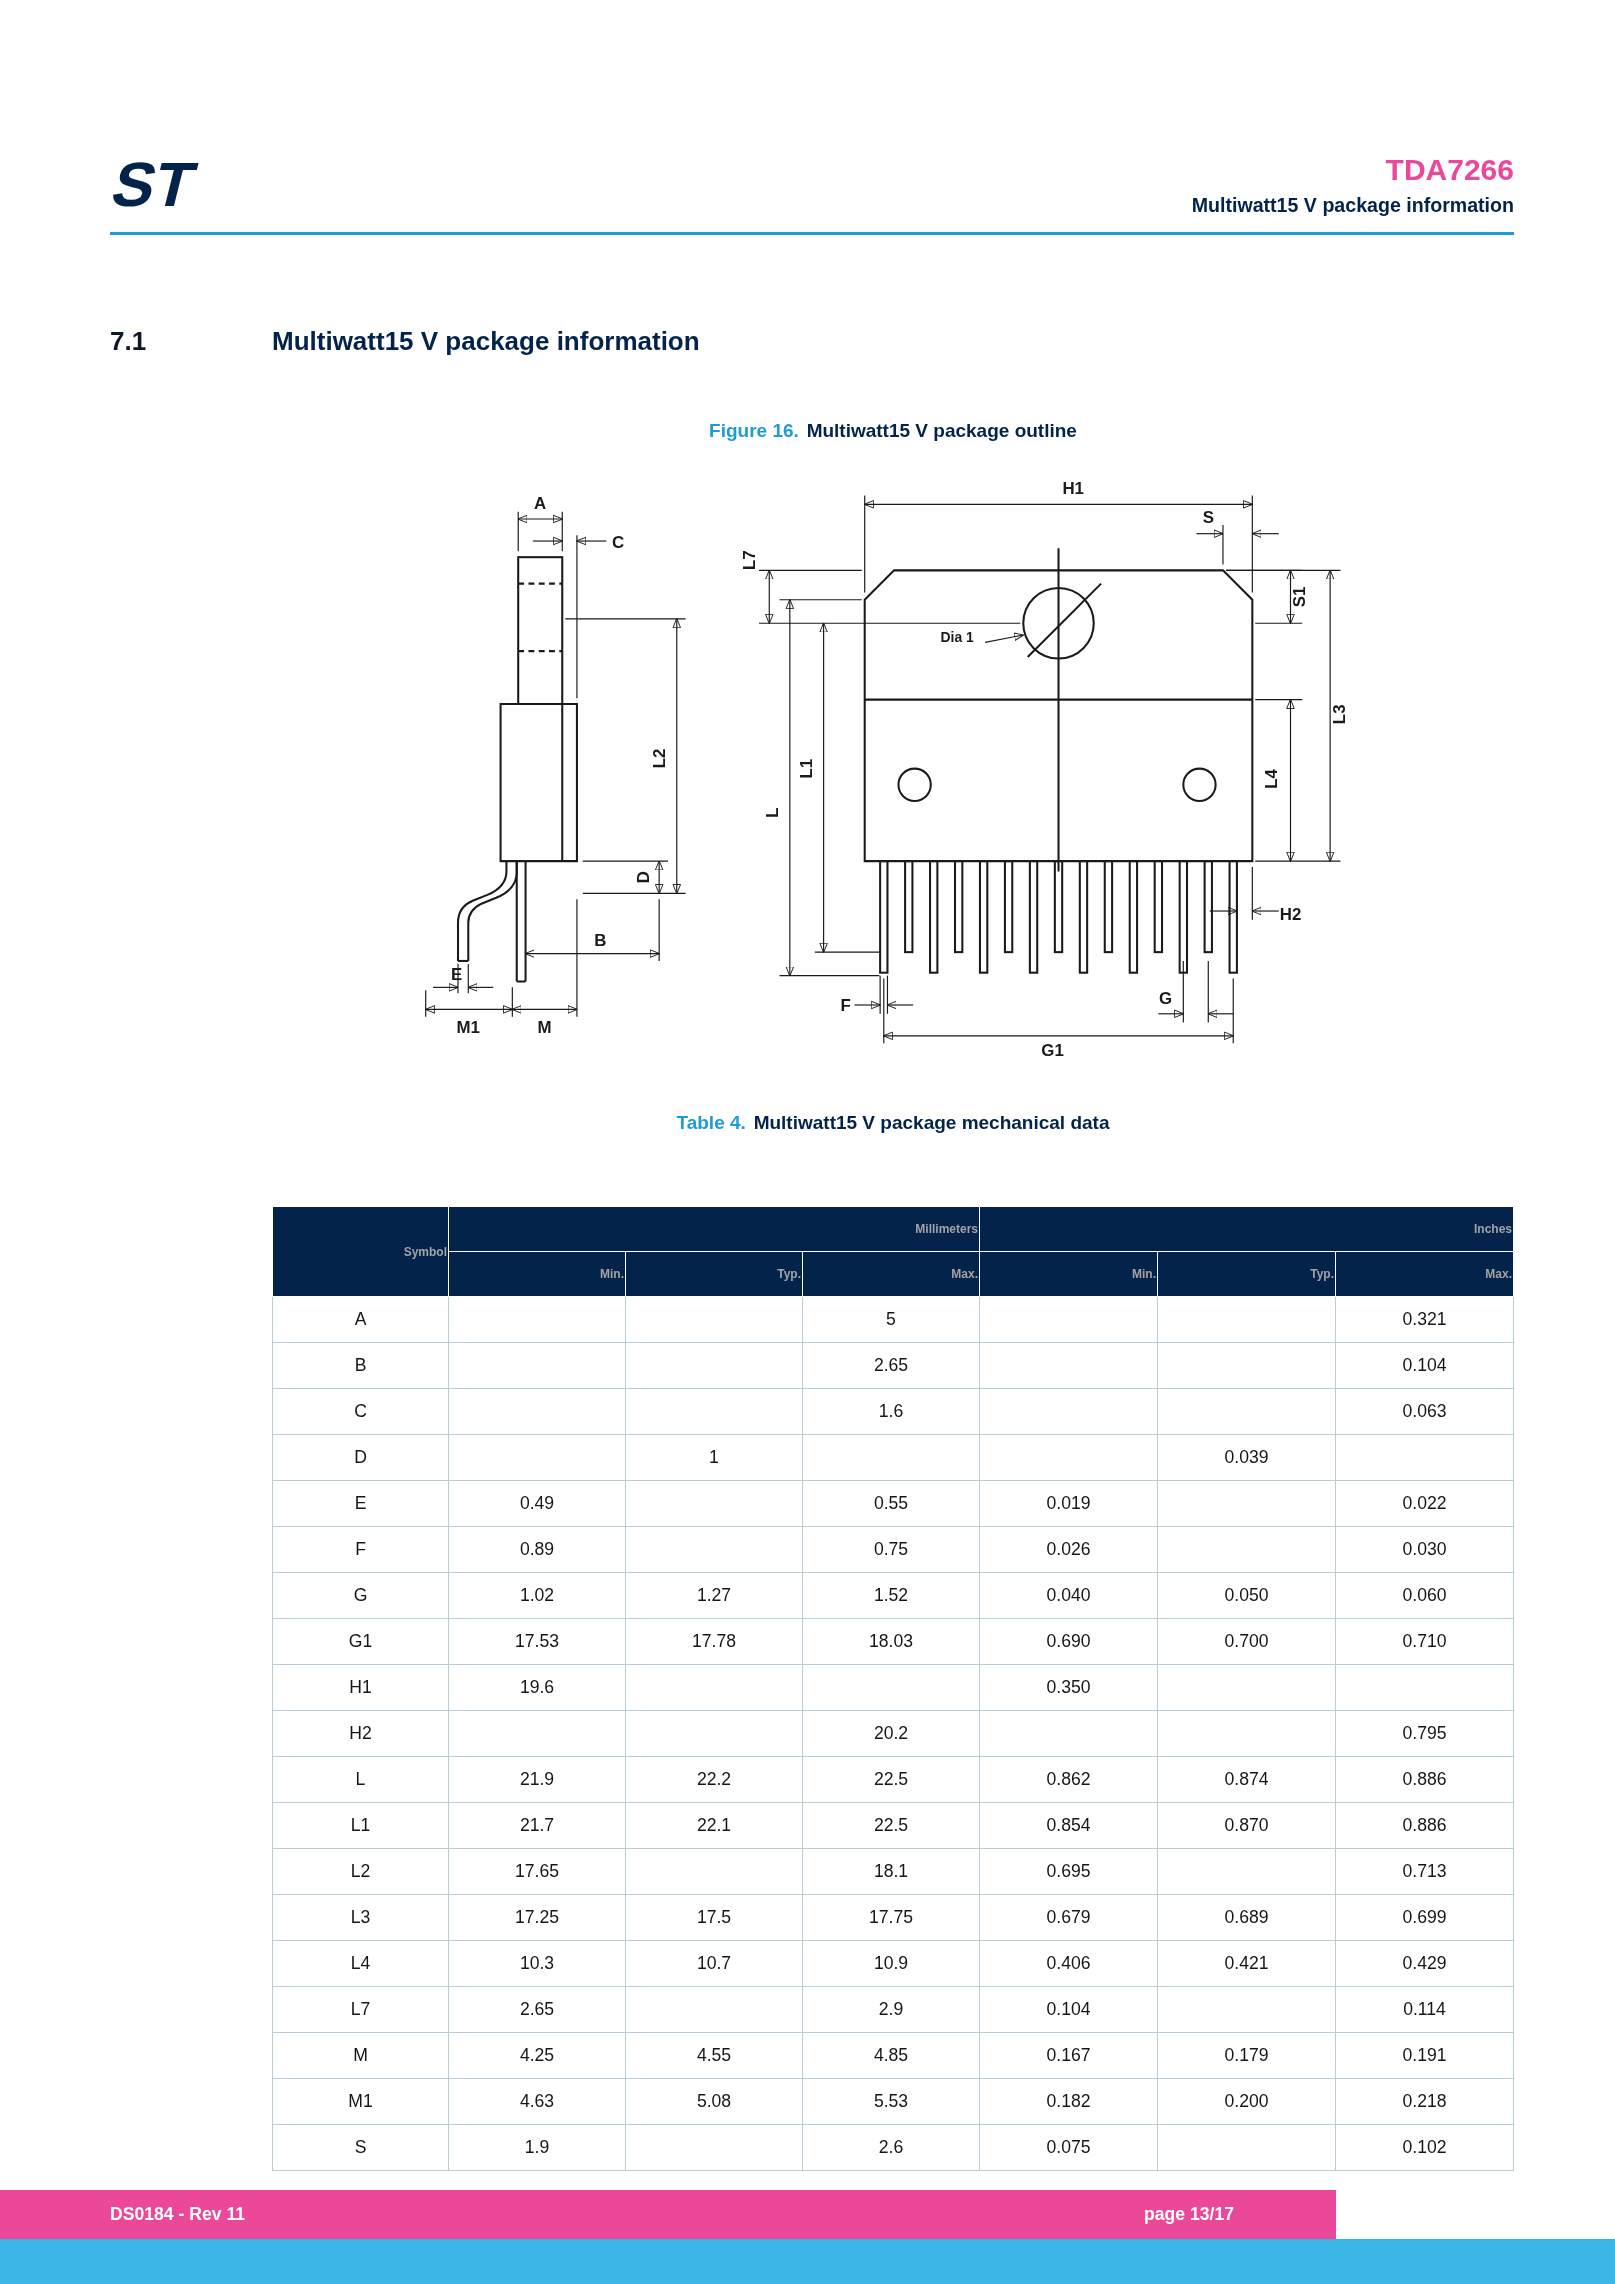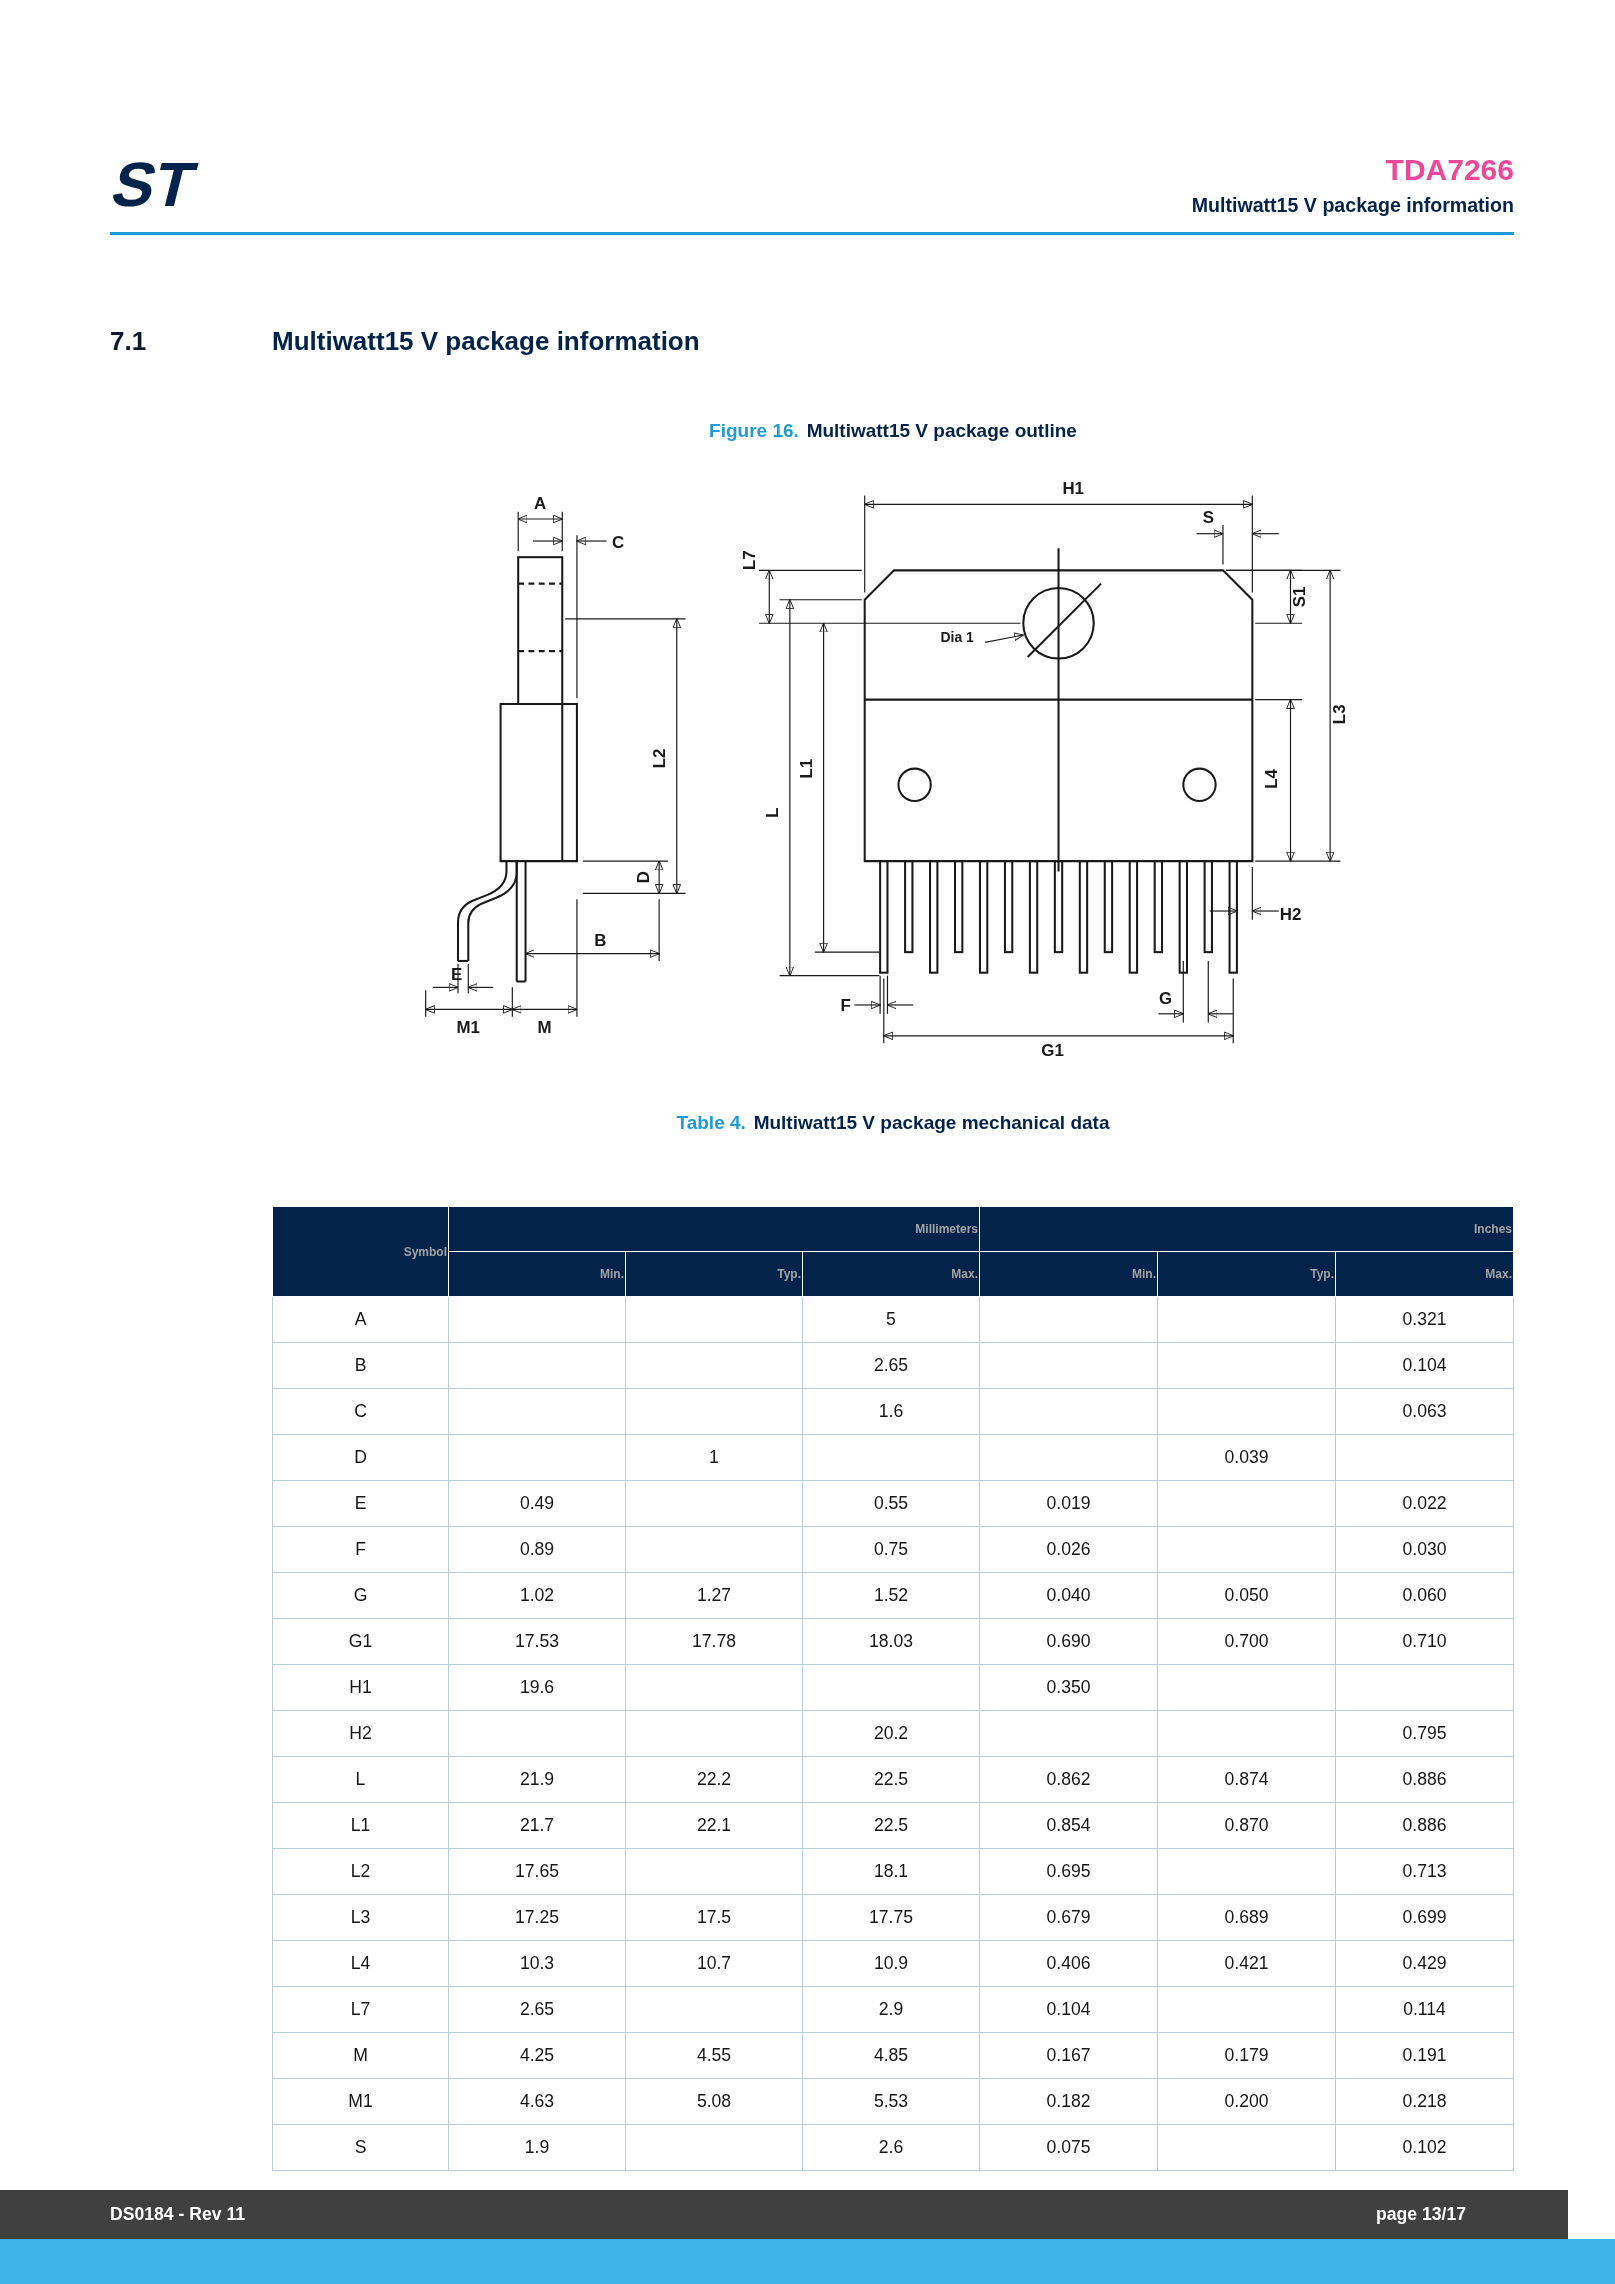--- a/index.html
+++ b/index.html
@@ -27,21 +27,21 @@
             font-weight:bold;font-size:11.5px;text-anchor:middle;}
   .fig text.small{font-size:9.5px;}
   
   .mech{border-collapse:collapse;table-layout:fixed;width:1242px;}
   .mech th{background:#03234b;color:#a3a3a3;font-weight:bold;font-size:12px;
            border:1.3px solid #ffffff;height:42px;text-align:right;vertical-align:middle;}
   .mech td{border:1px solid #b9cdd9;font-size:17.6px;color:#161616;text-align:center;
            vertical-align:middle;height:43px;background:#ffffff;}
   .tablewrap{left:272px;top:1206px;}
   
-  .footerbar{left:0;top:2190px;width:1568px;height:49px;background:#404040;color:#ffffff;
+  .footerbar{left:0;top:2190px;width:1336px;height:49px;background:#ec4899;color:#ffffff;
              font-size:17.6px;font-weight:bold;}
   .footerbar .left{position:absolute;left:110px;top:0;line-height:49px;}
   .footerbar .right{position:absolute;right:102px;top:0;line-height:49px;}
   .footerstrip{left:0;top:2239px;width:1616px;height:45px;background:#3cb4e6;}
   .logo{left:110px;top:147px;width:99px;height:76px;}
 </style>
 </head>
 <body>
 
 <div class="page">

